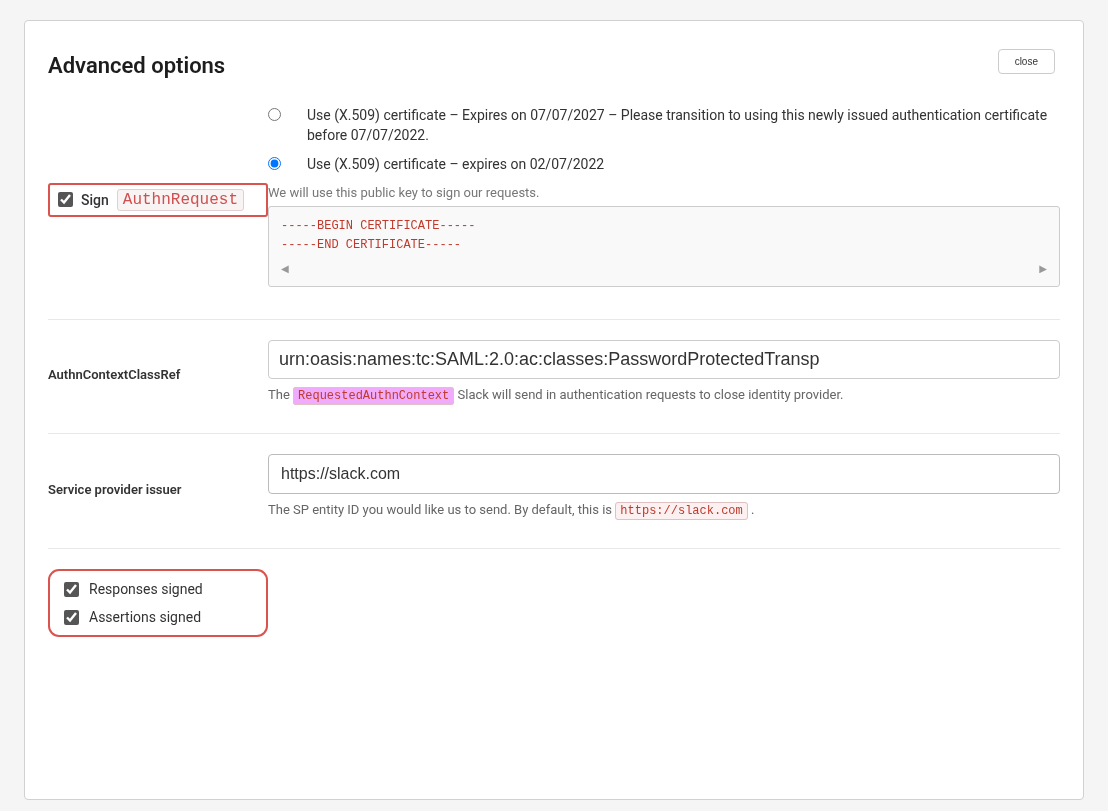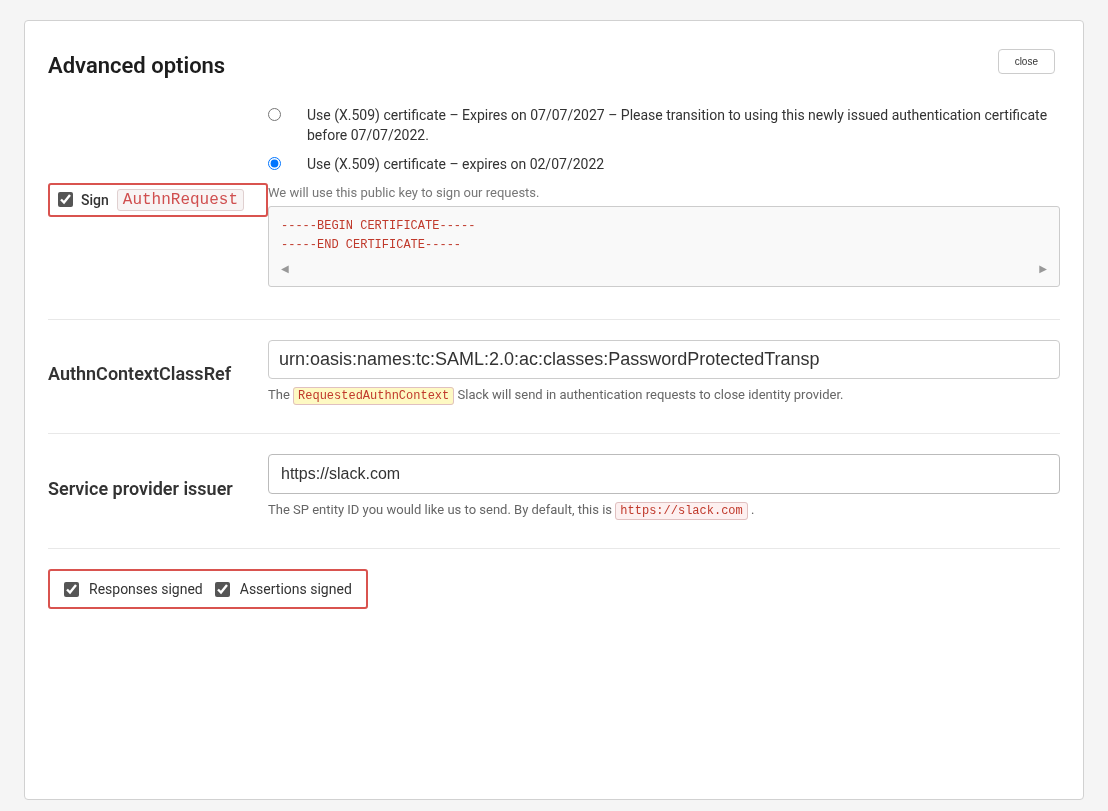--- a/index.html
+++ b/index.html
@@ -189,24 +189,24 @@
 
     .saml-heading {
       font-size: 14px;
       font-weight: 600;
       color: #333;
       margin-bottom: 16px;
     }
 
     .checkbox-group {
       border: 2px solid #d9534f;
-      border-radius: 3px;
+      border-radius: 11px;
       padding: 10px 14px;
       display: inline-flex;
-      flex-direction: row;
+      flex-direction: column;
       gap: 12px;
       min-width: 220px;
     }
 
     .checkbox-row {
       display: flex;
       align-items: center;
       gap: 10px;
       font-size: 14px;
       color: #333;
@@ -218,32 +218,32 @@
       accent-color: #555;
     }
 
     .section-divider {
       border: none;
       border-top: 1px solid #e8e8e8;
       margin: 20px 0;
     }
 
     .left-label-text {
-      font-size: 18px;
+      font-size: 13px;
       font-weight: 600;
       color: #333;
       padding-top: 8px;
     }
 
     .inline-code {
       display: inline;
       font-family: 'Courier New', monospace;
       font-size: 12px;
       color: #c0392b;
-      background: #fef9c3;
+      background: #f0abfc;
       border: 1px solid #e0c0c0;
       border-radius: 3px;
       padding: 1px 4px;
     }
 
     .inline-link {
       font-family: 'Courier New', monospace;
       font-size: 12px;
       color: #c0392b;
       background: #fdf0f0;

